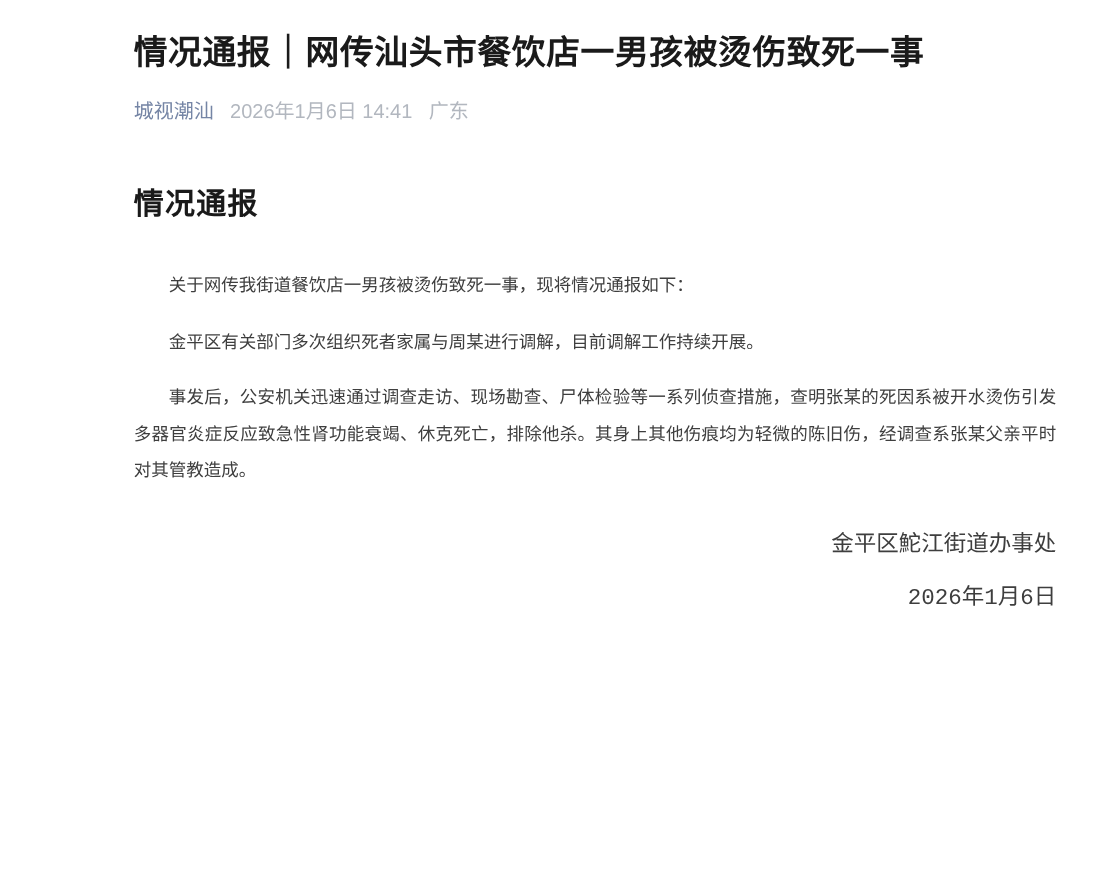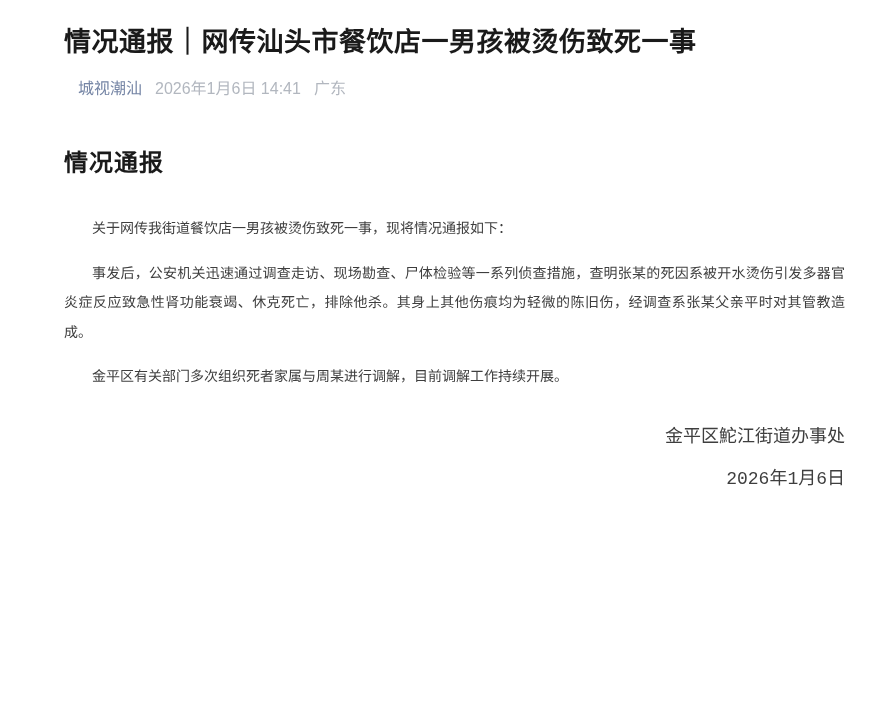--- a/index.html
+++ b/index.html
@@ -11,36 +11,35 @@
   }
   *{margin:0;padding:0;box-sizing:border-box;}
   html,body{width:879px;height:714px;overflow:hidden;}
   body{
     background:var(--c-bg);
     font-family:"Liberation Sans","DejaVu Sans",sans-serif;
   }
   .article{
     width:879px;
     height:714px;
-    padding:24px 34px 0 64px;
+    padding:24px 34px 0 107px;
   }
   .article-title{
     font-size:27px;
     font-weight:700;
     color:var(--c-title);
     line-height:1.35;
     letter-spacing:0.5px;
   }
   .meta-row{
     display:flex;
     align-items:center;
     gap:13px;
     margin-top:15px;
     font-size:16px;
-    margin-left:14px;
   }
   .meta-source{
     color:var(--c-source);
     cursor:pointer;
     text-decoration:none;
   }
   .meta-date,.meta-location{
     color:var(--c-meta);
   }
   .center-heading{
@@ -84,22 +83,22 @@
   <div class="meta-row">
     <a class="meta-source">城视潮汕</a>
     <span class="meta-date">2026年1月6日 14:41</span>
     <span class="meta-location">广东</span>
   </div>
 
   <div class="center-heading">情况通报</div>
 
   <div class="body-text">
     <p>关于网传我街道餐饮店一男孩被烫伤致死一事，现将情况通报如下：</p>
+    <p>金平区有关部门多次组织死者家属与周某进行调解，目前调解工作持续开展。</p>
     <p>事发后，公安机关迅速通过调查走访、现场勘查、尸体检验等一系列侦查措施，查明张某的死因系被开水烫伤引发多器官炎症反应致急性肾功能衰竭、休克死亡，排除他杀。其身上其他伤痕均为轻微的陈旧伤，经调查系张某父亲平时对其管教造成。</p>
-    <p>金平区有关部门多次组织死者家属与周某进行调解，目前调解工作持续开展。</p>
   </div>
 
   <div class="signature">
     <div>金平区鮀江街道办事处</div>
     <div>2026年1月6日</div>
   </div>
 
 </div>
 
 </body></html>

